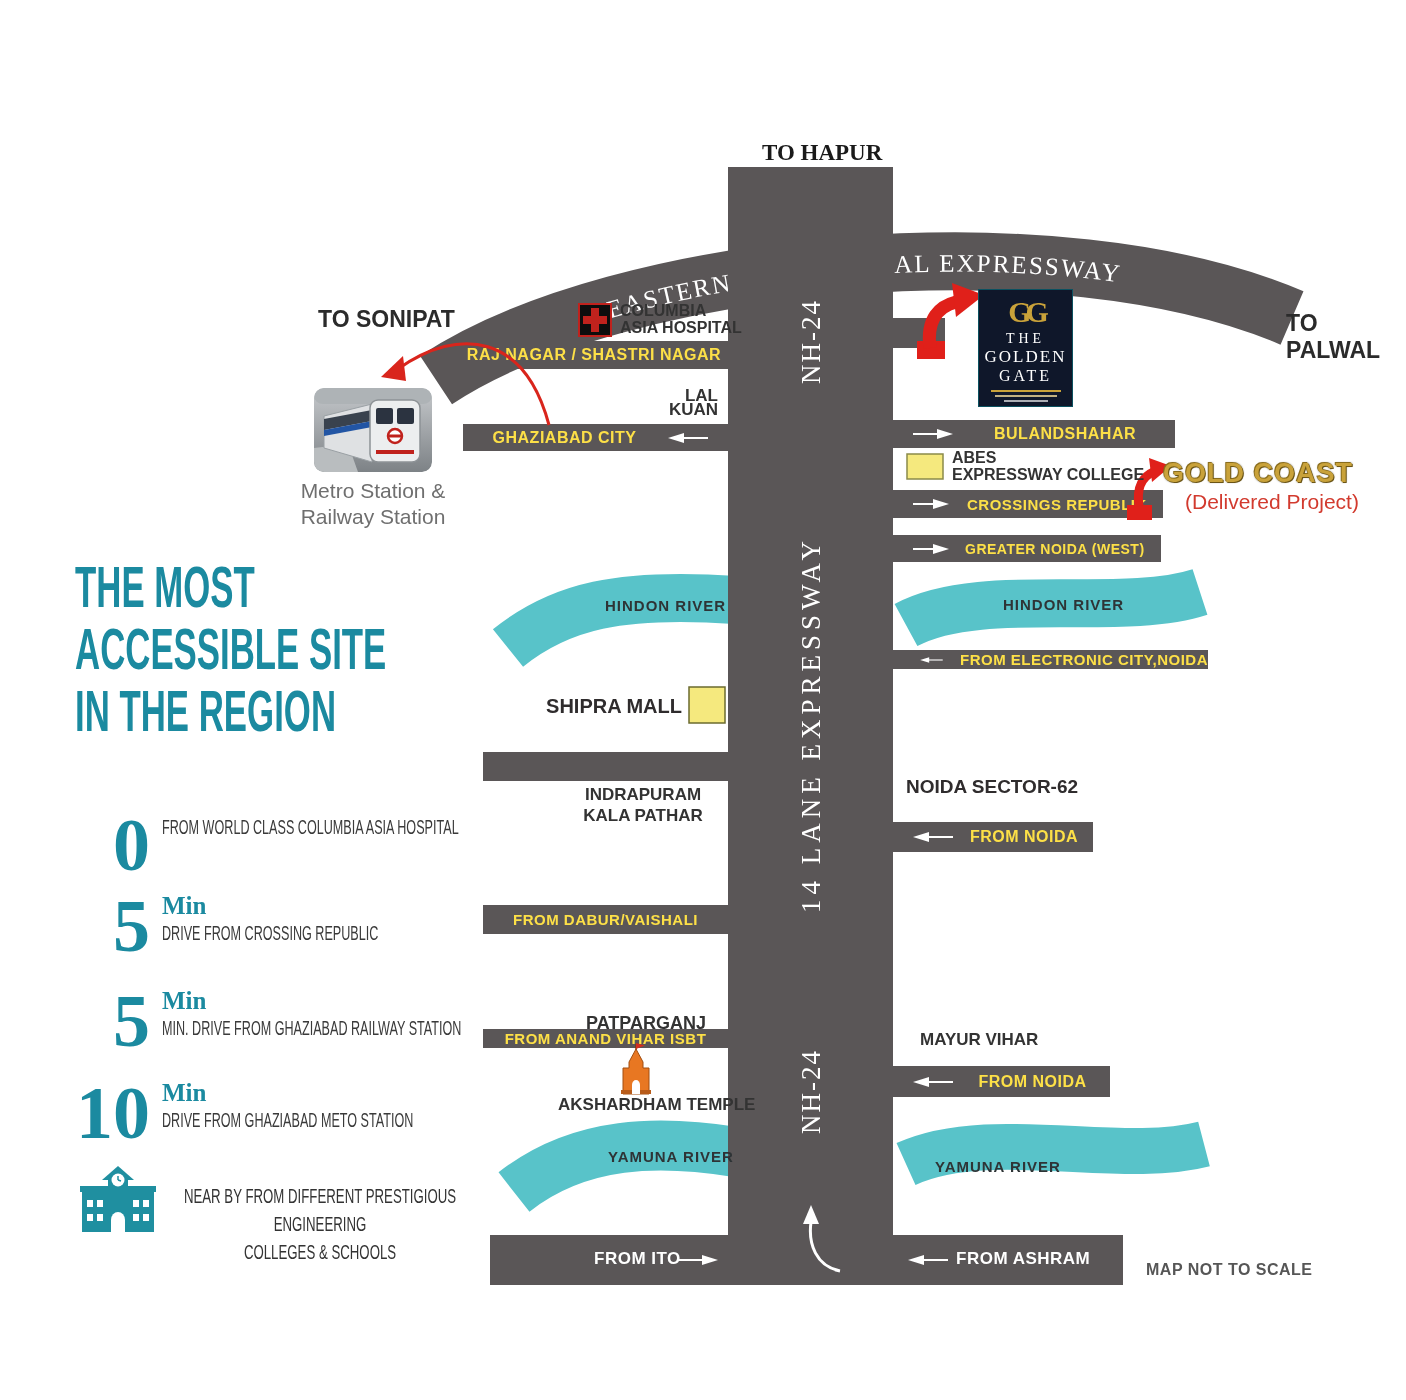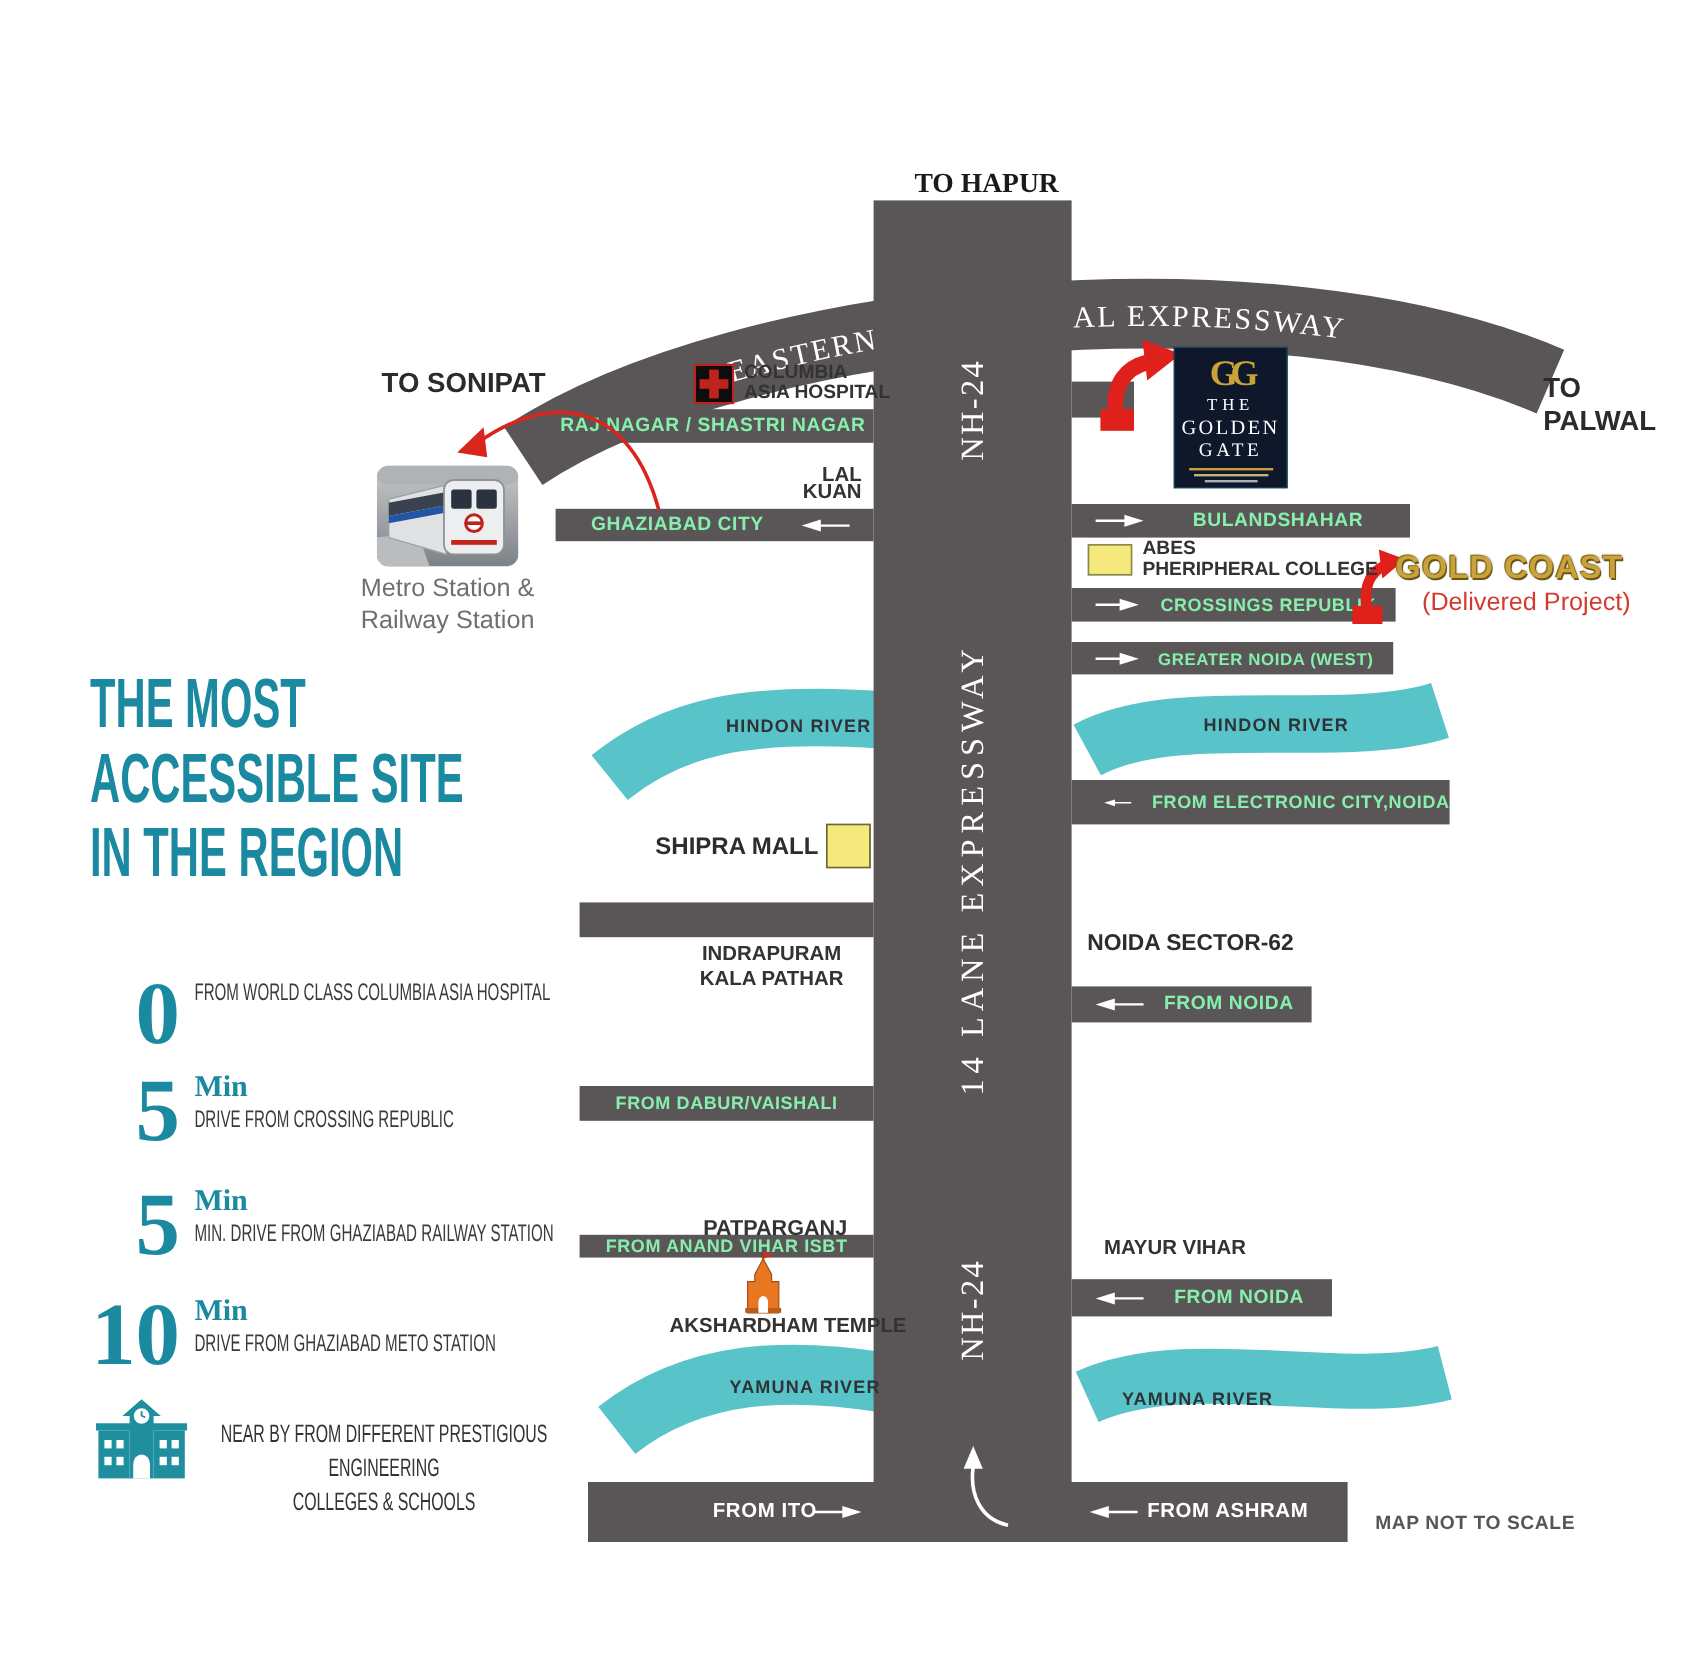--- a/index.html
+++ b/index.html
@@ -2,21 +2,21 @@
 <html><head>
 <meta charset="utf-8">
 <style>
   html,body{margin:0;padding:0;background:#fff;}
   #stage{position:relative;width:1406px;height:1400px;background:#fff;overflow:hidden;
          font-family:"Liberation Sans",sans-serif;}
   .abs{position:absolute;}
   .svgfill{position:absolute;left:0;top:0;width:1406px;height:1400px;pointer-events:none;}
   #bg-svg{z-index:1;}
   .road{position:absolute;background:#5a5657;z-index:2;display:flex;align-items:center;
-        color:#86efac;font-weight:bold;font-size:16px;letter-spacing:.5px;}
+        color:#fde047;font-weight:bold;font-size:16px;letter-spacing:.5px;}
   .road .lbl{flex:1;text-align:center;white-space:nowrap;}
   .road .pad{width:18px;}
   #fg-svg{z-index:3;}
   .lab{position:absolute;z-index:4;}
   .blk{color:#2f2c2d;font-weight:bold;}
   .wht{color:#fff;font-weight:bold;}
   .vtext{writing-mode:vertical-rl;transform:rotate(180deg);color:#fff;
          font-family:"Liberation Serif",serif;display:flex;align-items:center;justify-content:center;}
   .scx{transform:scaleX(.63);transform-origin:left top;white-space:nowrap;}
   .riverlab{font-size:15px;font-weight:bold;color:#2e3436;letter-spacing:1px;}
@@ -103,21 +103,21 @@
 
   <div class="road" style="left:893px;top:535px;width:268px;height:27px;">
     <span class="pad"></span>
     <svg width="40" height="12" viewBox="0 0 40 12">
       <line x1="2" y1="6" x2="24" y2="6" stroke="#fff" stroke-width="2"></line>
         <polygon points="22,1 38,6 22,11" fill="#fff"></polygon>
     </svg>
     <span class="lbl" style="font-size:14px;text-align:left;padding-left:14px;">GREATER NOIDA (WEST)</span>
   </div>
 
-  <div class="road" style="left:893px;top:650px;width:315px;height:37px;gap:16px;">
+  <div class="road" style="left:893px;top:650px;width:315px;height:19px;gap:16px;">
     <span class="pad"></span>
     <svg width="44" height="12" viewBox="0 0 44 12">
       <polygon points="18,1 2,6 18,11" fill="#fff"></polygon>
         <line x1="16" y1="6" x2="42" y2="6" stroke="#fff" stroke-width="2"></line>
     </svg>
     <span class="lbl" style="font-size:15px;">FROM ELECTRONIC CITY,NOIDA</span>
   </div>
 
   <div class="road" style="left:893px;top:822px;width:200px;height:30px;">
     <span class="pad"></span>
@@ -205,21 +205,21 @@
     <div class="l3">GATE</div>
     <div class="rule"></div>
     <div class="tiny"></div>
     <div class="tiny2"></div>
   </div>
 
   <svg class="lab" style="left:906px;top:453px;" width="38" height="27" viewBox="0 0 38 27">
     <rect x="1" y="1" width="36" height="25" fill="#f5e97e" stroke="#8a8a4a" stroke-width="1.5"></rect>
   </svg>
   <div class="lab blk" style="left:952px;top:449px;font-size:16px;line-height:17px;color:#333;">ABES</div>
-  <div class="lab blk" style="left:952px;top:466px;font-size:16px;line-height:17px;color:#333;">PHERIPHERAL COLLEGE</div>
+  <div class="lab blk" style="left:952px;top:466px;font-size:16px;line-height:17px;color:#333;">EXPRESSWAY COLLEGE</div>
 
   <div class="lab goldcoast" style="left:1163px;top:458px;">GOLD COAST</div>
   <div class="lab delivered" style="left:1185px;top:490px;">(Delivered Project)</div>
 
   <div class="lab riverlab" style="left:605px;top:597px;">HINDON RIVER</div>
   <div class="lab riverlab" style="left:1003px;top:596px;">HINDON RIVER</div>
   <div class="lab riverlab" style="left:608px;top:1148px;">YAMUNA RIVER</div>
   <div class="lab riverlab" style="left:935px;top:1158px;">YAMUNA RIVER</div>
 
   <div class="lab blk" style="left:540px;top:695px;width:142px;text-align:right;font-size:20px;color:#2f2c2d;">SHIPRA MALL</div>

